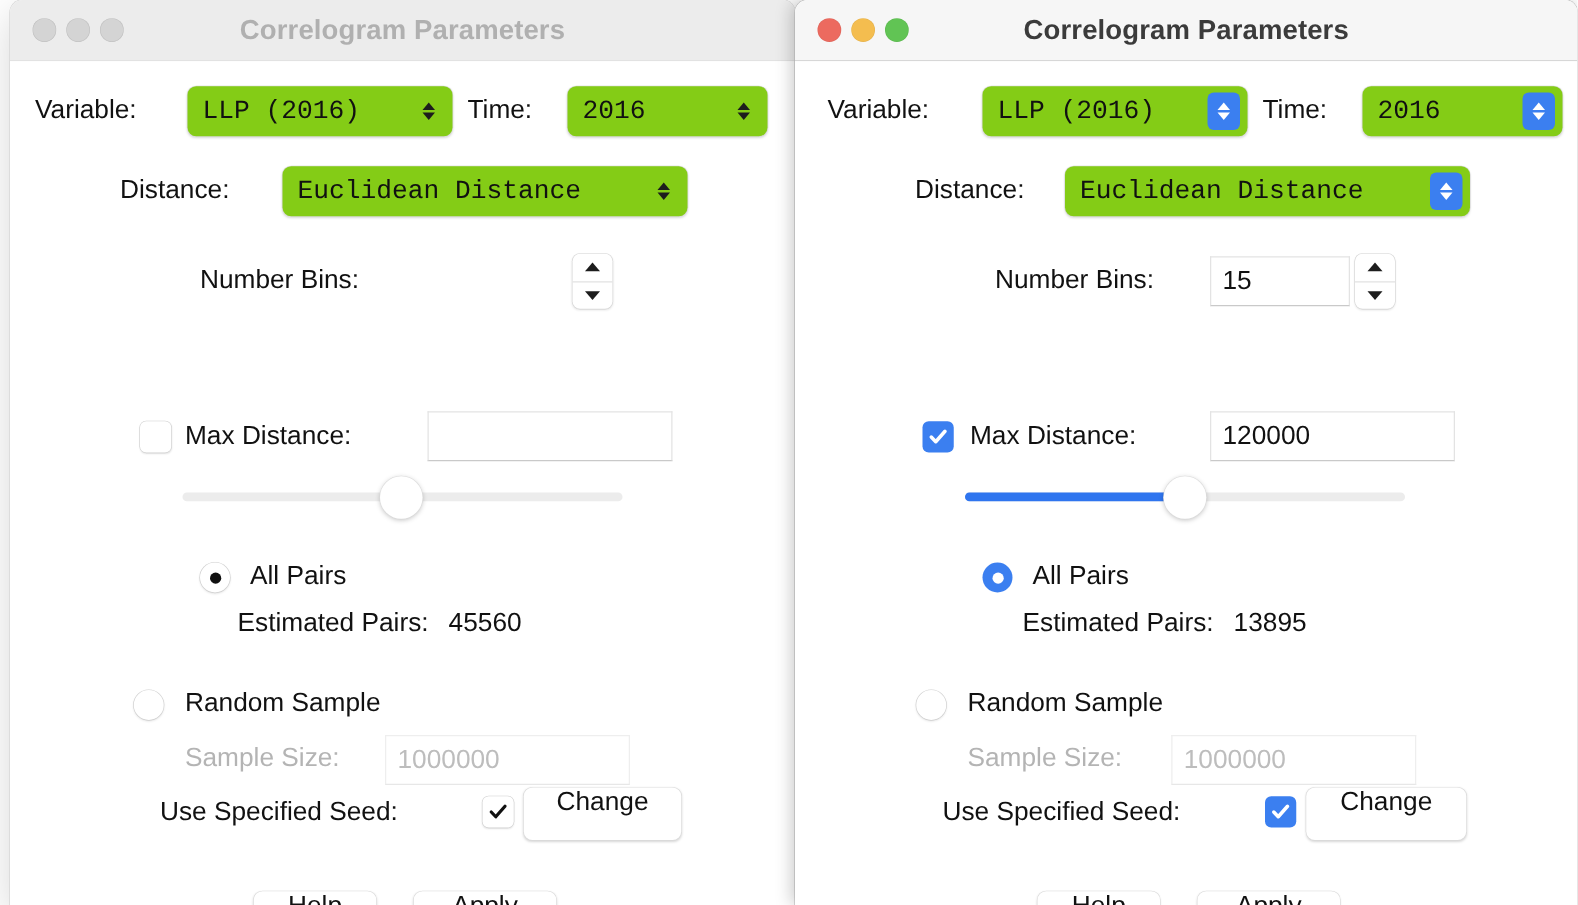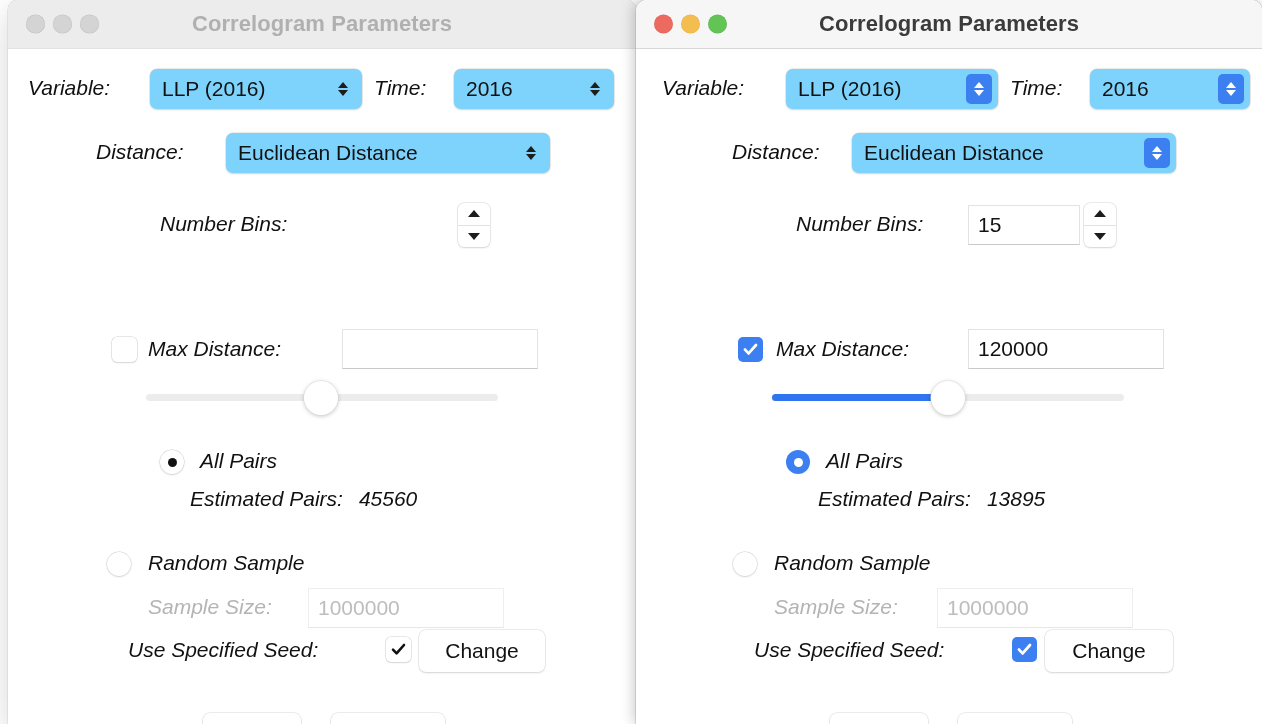--- a/index.html
+++ b/index.html
@@ -60,30 +60,30 @@
   .light.yellow { background:#f4bd4f; box-shadow: inset 0 0 0 0.5px rgba(0,0,0,0.06); }
   .light.green  { background:#61c454; box-shadow: inset 0 0 0 0.5px rgba(0,0,0,0.06); }
 
   .win-title { font-size:22px; font-weight:bold; letter-spacing:0.1px; }
   .inactive .win-title { color:#b0b0b0; }
   .active   .win-title { color:#3b3b3b; }
 
   
   .wbody { position:relative; height:676px; background:#ffffff; }
 
-  .row { position:absolute; display:flex; align-items:center;font-style:italic; }
+  .row { position:absolute; display:flex; align-items:center; }
 
   .lbl { font-size:21px; color:#111111; white-space:nowrap; }
   .lbl.dim { color:#b4b4b4; }
 
   
   .popup {
-    position:relative; height:40px; border-radius:7px; background:#7dd3fc;
+    position:relative; height:40px; border-radius:7px; background:#84cc16;
     box-shadow: 0 0 0 0.5px #d8d8d8, 0 1px 2px rgba(0,0,0,0.16);
-    display:flex; align-items:center; padding:0 6px 0 12px; box-sizing:border-box;
+    display:flex; align-items:center; padding:0 6px 0 12px; box-sizing:border-box;font-family:Liberation Mono, monospace;
   }
   .popup .ptext { font-size:21px; color:#111; white-space:nowrap; }
   .chev-box {
     width:26px; height:30px; border-radius:5px;
     display:flex; flex-direction:column; align-items:center; justify-content:center;
     gap:2px; margin-left:auto;
   }
   .active .chev-box { background:#3b7ff0; }
   .chev { width:0; height:0; border-left:5px solid transparent; border-right:5px solid transparent; }
   .chev.up   { border-bottom:6px solid #1d1d1d; }
@@ -138,21 +138,21 @@
   .sfill  { position:absolute; top:11px; left:0; height:7px; border-radius:4px; background:#2f75ef; }
   .sthumb {
     position:absolute; top:-2px; width:34px; height:34px; border-radius:50%;
     background:#ffffff; box-shadow: 0 0 0 0.5px #dcdcdc, 0 1px 4px rgba(0,0,0,0.25);
   }
 
   
   .btn {
     height:42px; border-radius:7px; background:#ffffff;
     box-shadow: 0 0 0 0.5px #dadada, 0 1px 2px rgba(0,0,0,0.16);
-    display:flex; align-items:center; justify-content:center;
+    display:flex; align-items:flex-start; justify-content:center;
     font-size:21px; color:#111; box-sizing:border-box; padding:0 16px;
   }
 </style>
 </head>
 <body>
 
 <div id="root">
 
   <div class="backdrop"></div>
   <div class="bg-artifact-line"></div>

